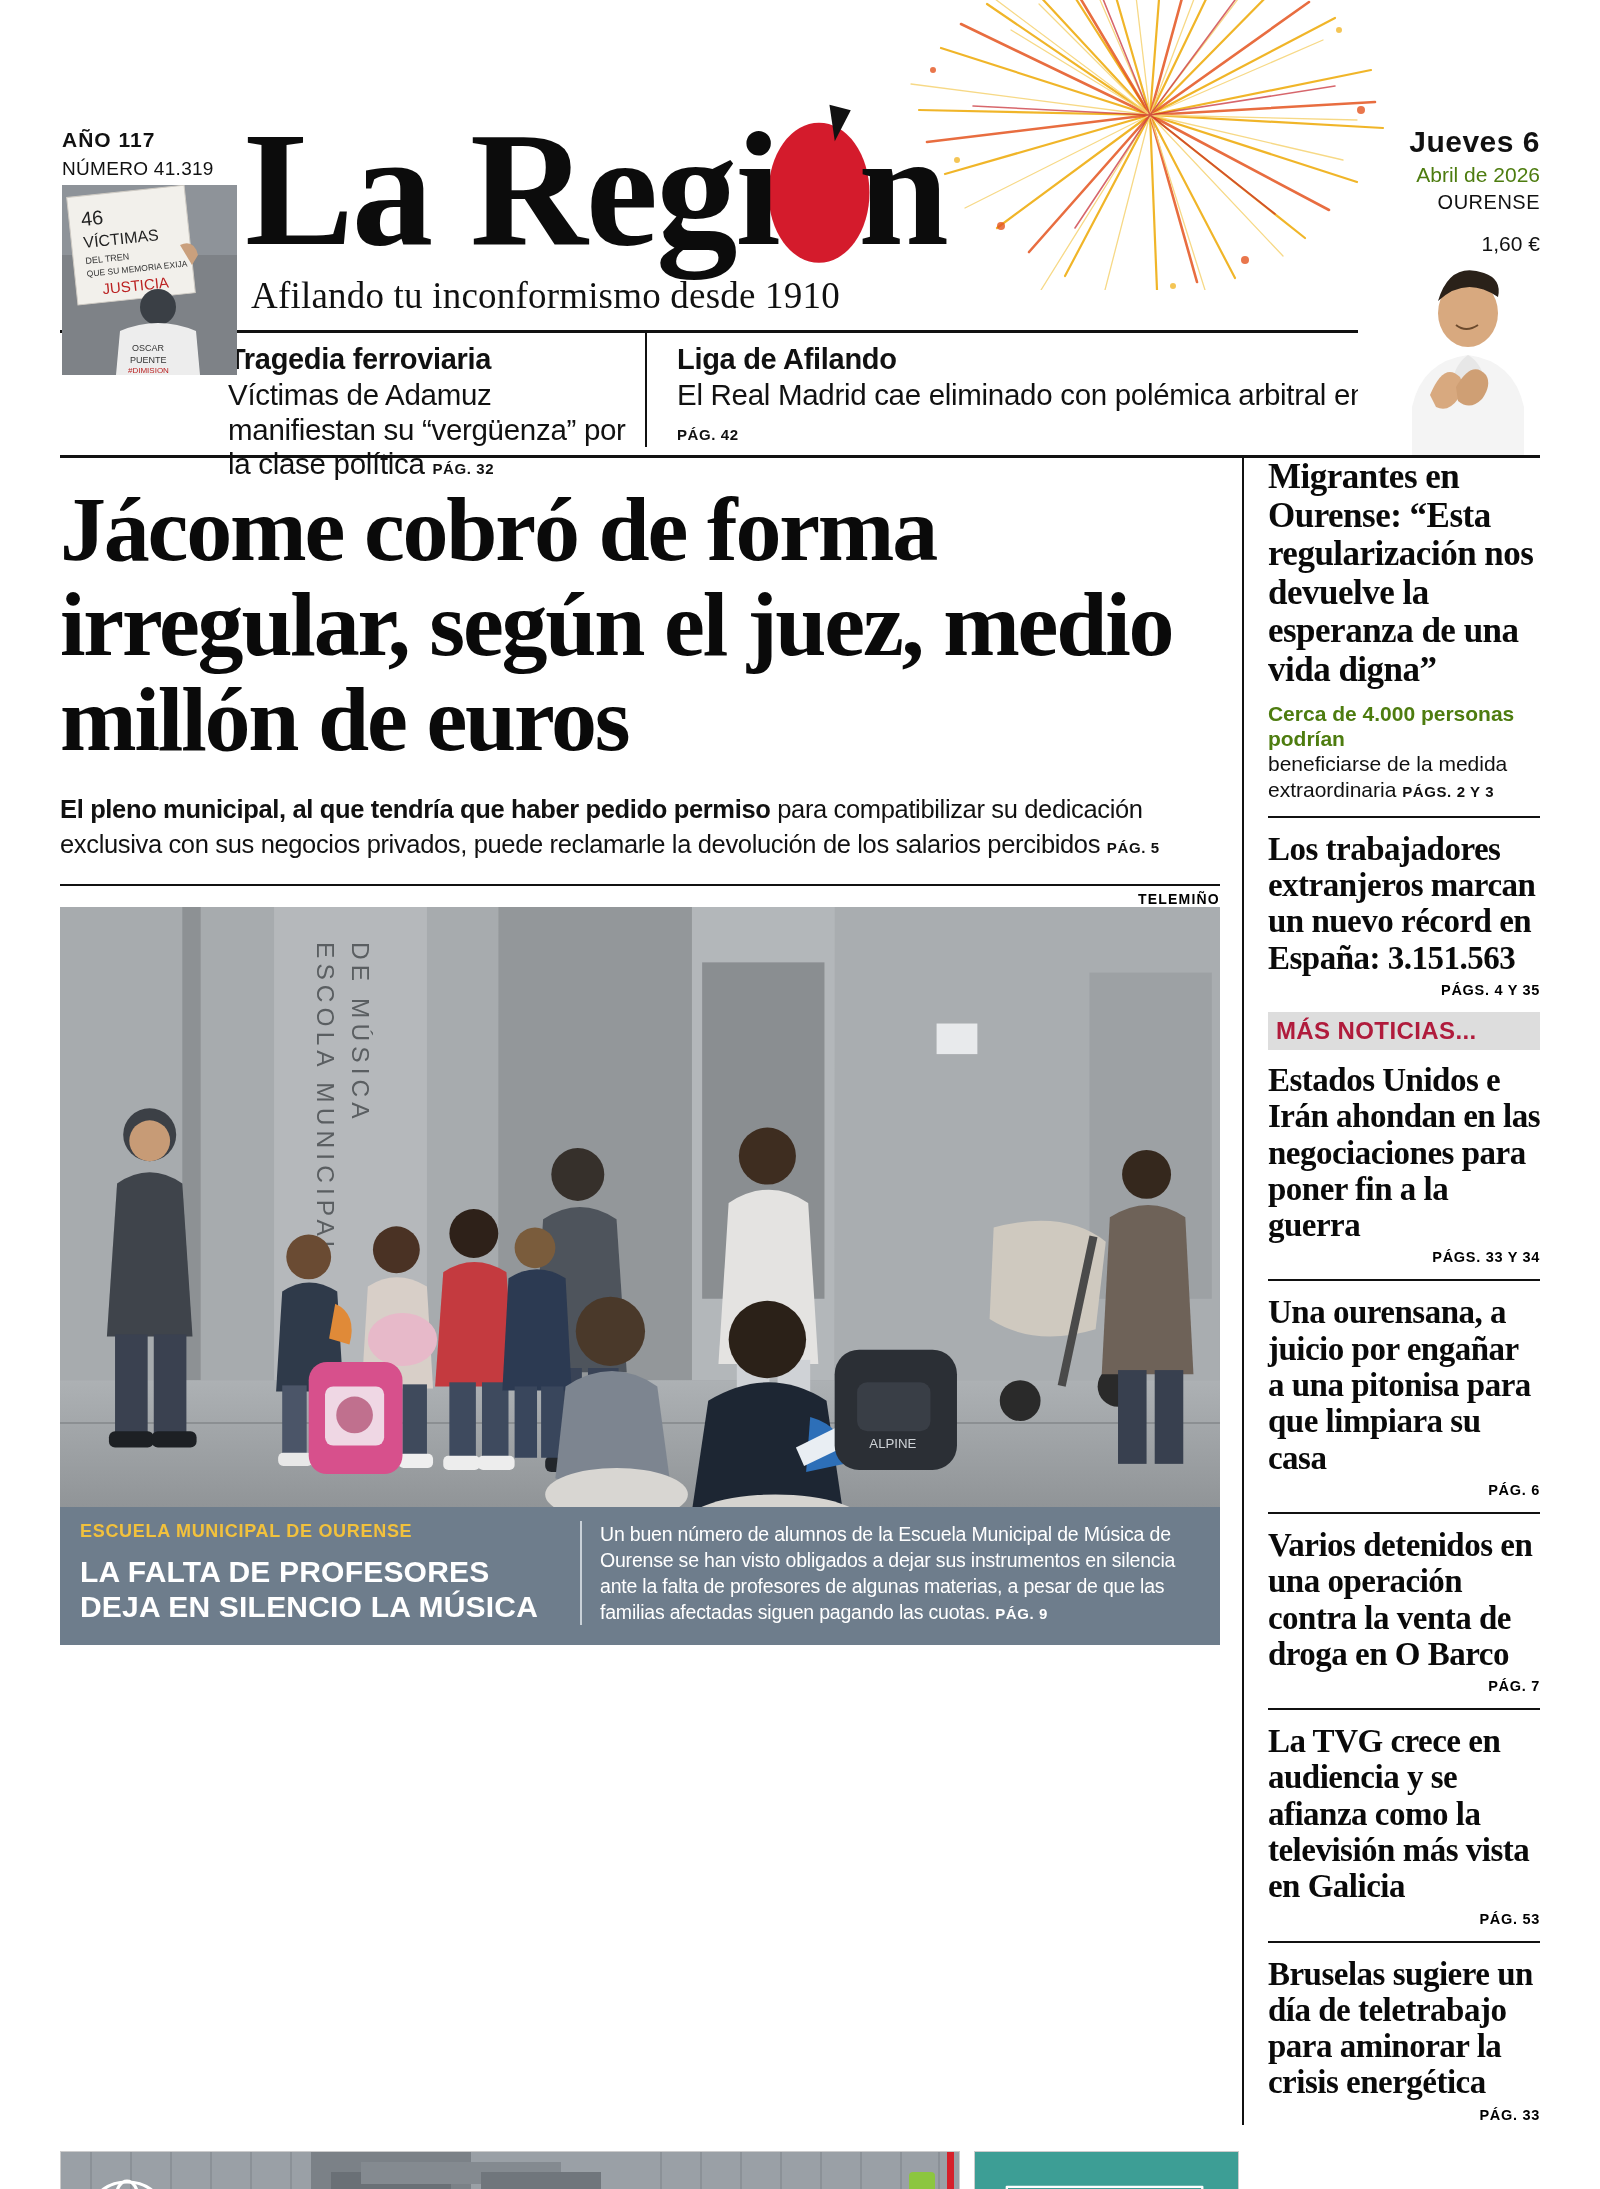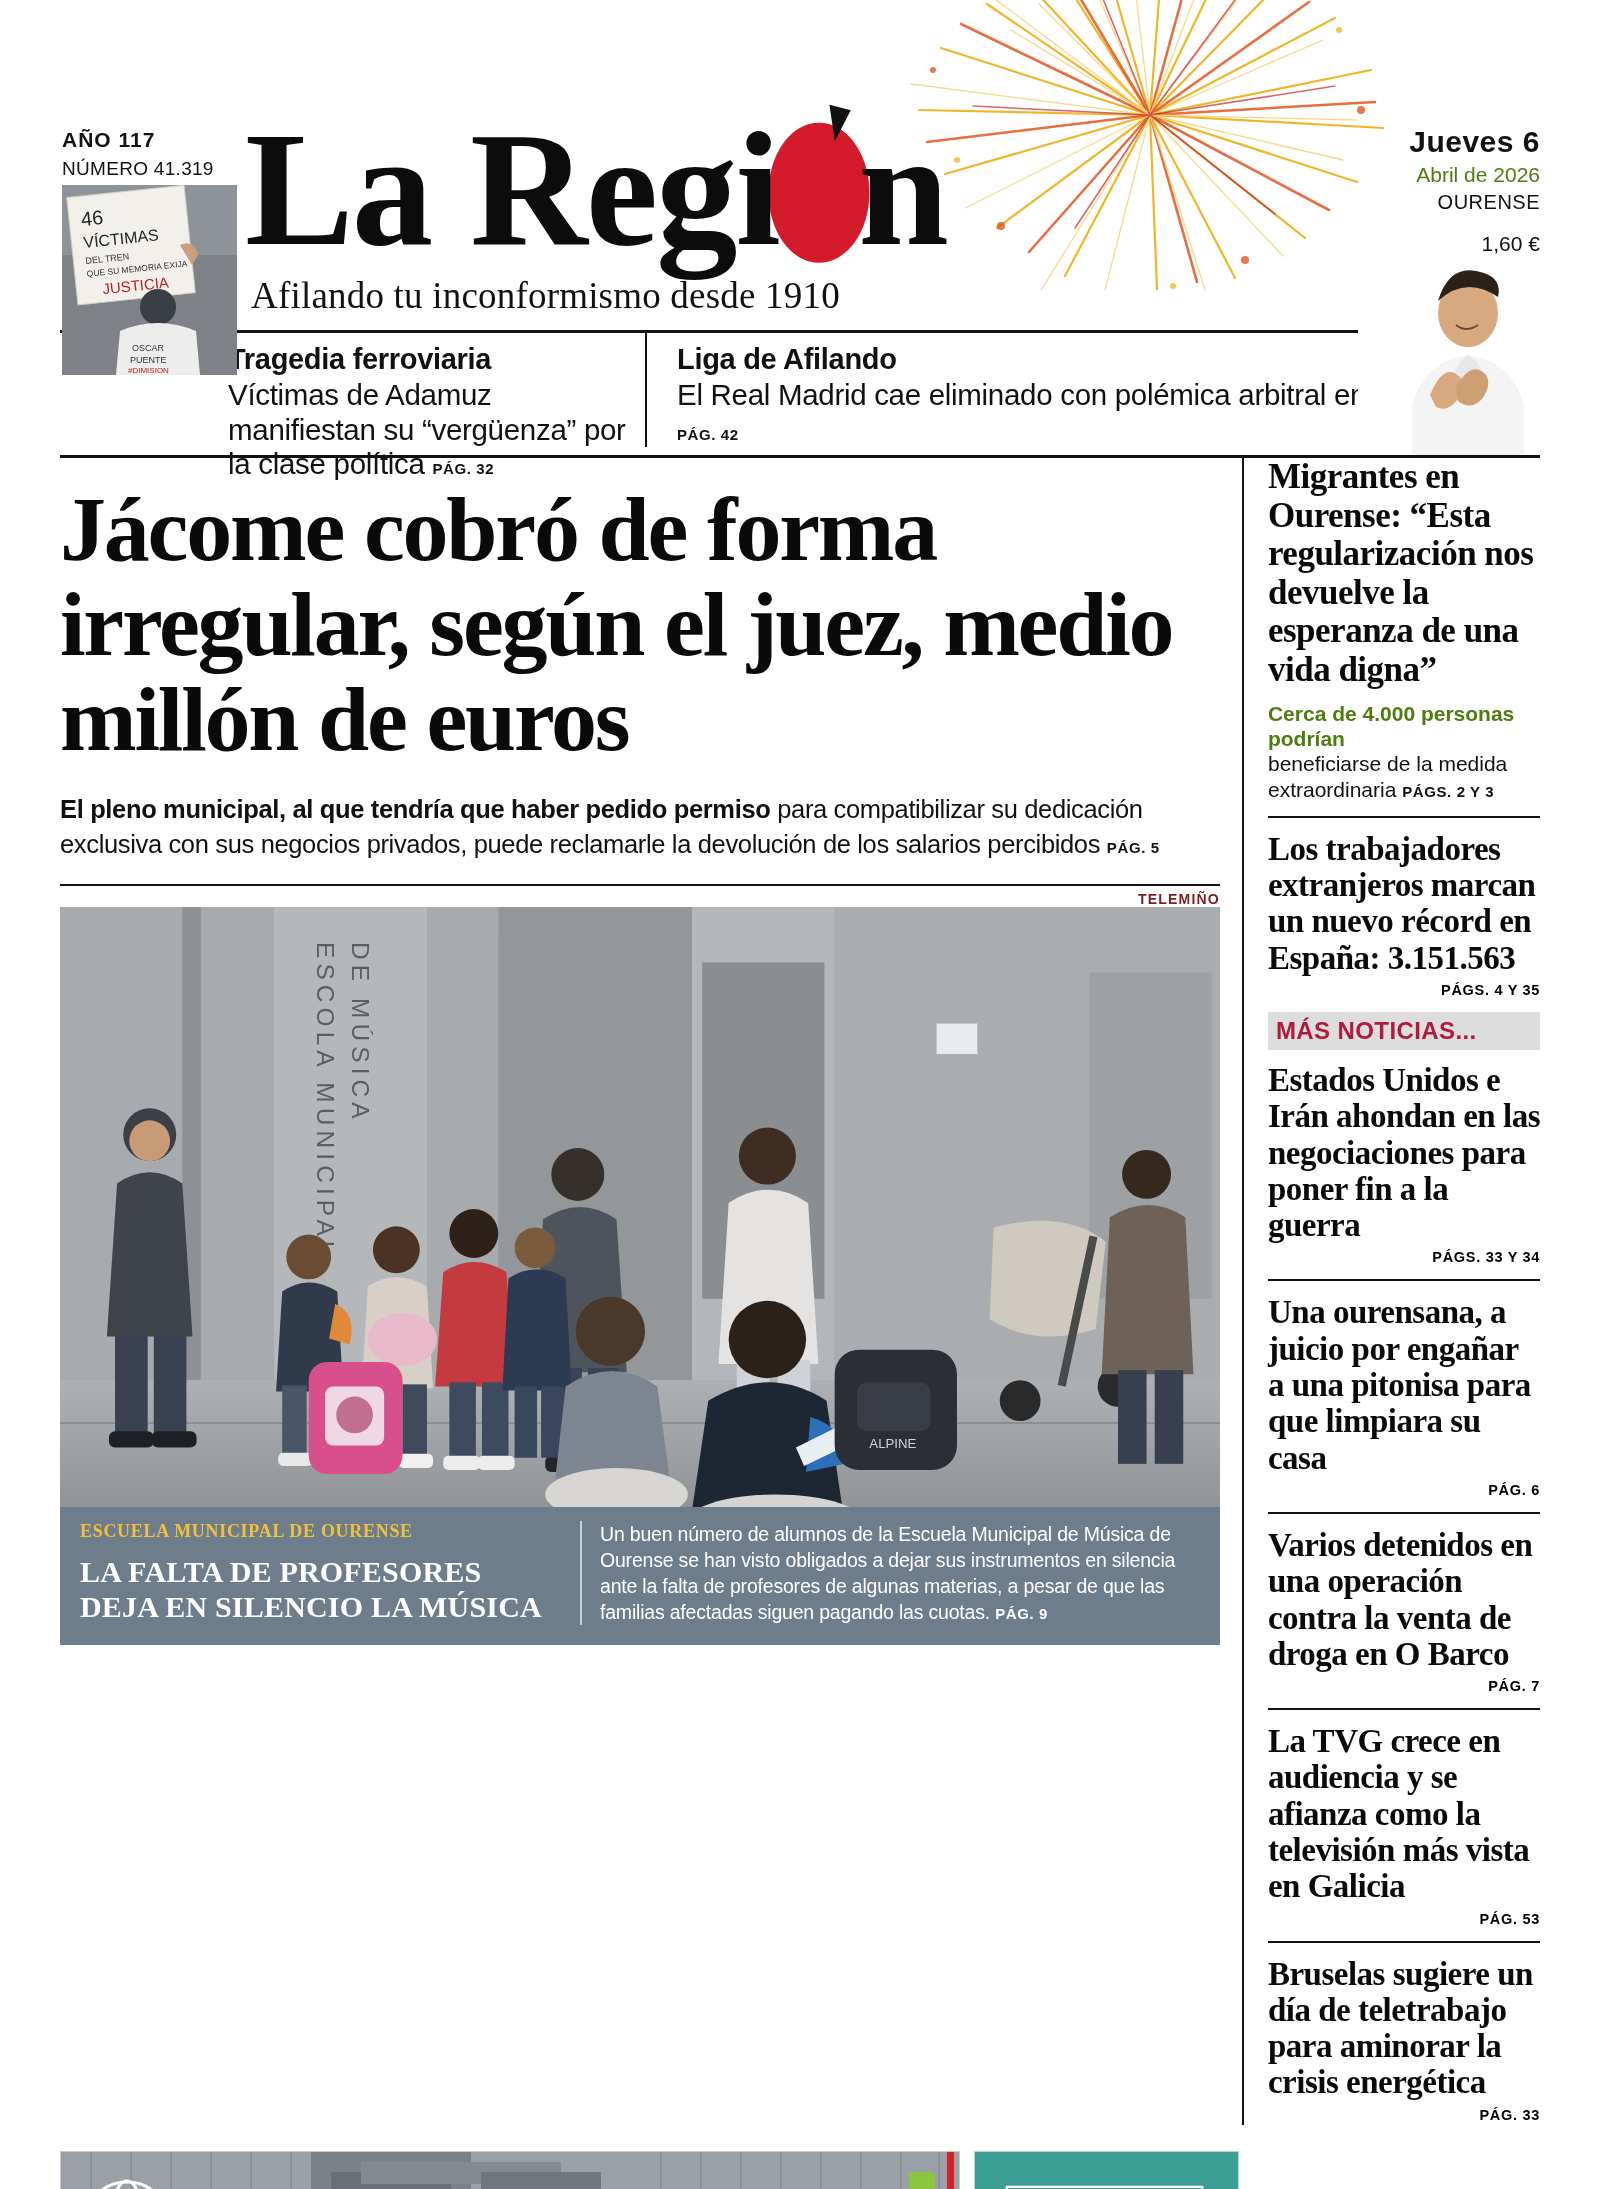--- a/index.html
+++ b/index.html
@@ -88,35 +88,35 @@
     font-family:"Liberation Serif",serif;font-weight:bold;
     font-size:92px;line-height:1.03;color:#0a0a0a;margin:24px 0 0 0;letter-spacing:-2.2px;
   }
   .lead-deck{
     font-size:25.5px;line-height:1.36;color:#111;margin-top:26px;letter-spacing:-.35px;
   }
   .lead-deck b{font-weight:bold;}
   .deck-pg{font-size:15px;font-weight:bold;letter-spacing:.6px;}
 
   .credit{
-    text-align:right;font-size:14px;font-weight:bold;letter-spacing:1.2px;color:#7f1d1d;
+    text-align:right;font-size:14px;font-weight:bold;letter-spacing:1.2px;color:#000000;
     margin-top:22px;border-top:2px solid #111;padding-top:5px;
   }
 
   
   .photo{
     width:100%;height:600px;position:relative;overflow:hidden;background:#9fa3a7;
   }
 
   
   .capbar{
     display:flex;background:#6e7d8c;color:#fff;padding:14px 20px 20px 20px;box-sizing:border-box;
     min-height:120px;
   }
-  .cap-left{width:500px;padding-right:16px;box-sizing:border-box;font-family:Liberation Serif, serif;}
+  .cap-left{width:500px;padding-right:16px;box-sizing:border-box;}
   .cap-kicker{
     color:#f2c13c;font-size:18px;font-weight:bold;letter-spacing:.7px;
   }
   .cap-hl{
     font-size:30px;font-weight:bold;line-height:1.18;margin-top:12px;letter-spacing:.2px;color:#fff;
   }
   .cap-right{
     flex:1;border-left:2px solid #c9d1d8;padding-left:18px;font-size:19.5px;line-height:1.34;
     letter-spacing:-.2px;
   }

